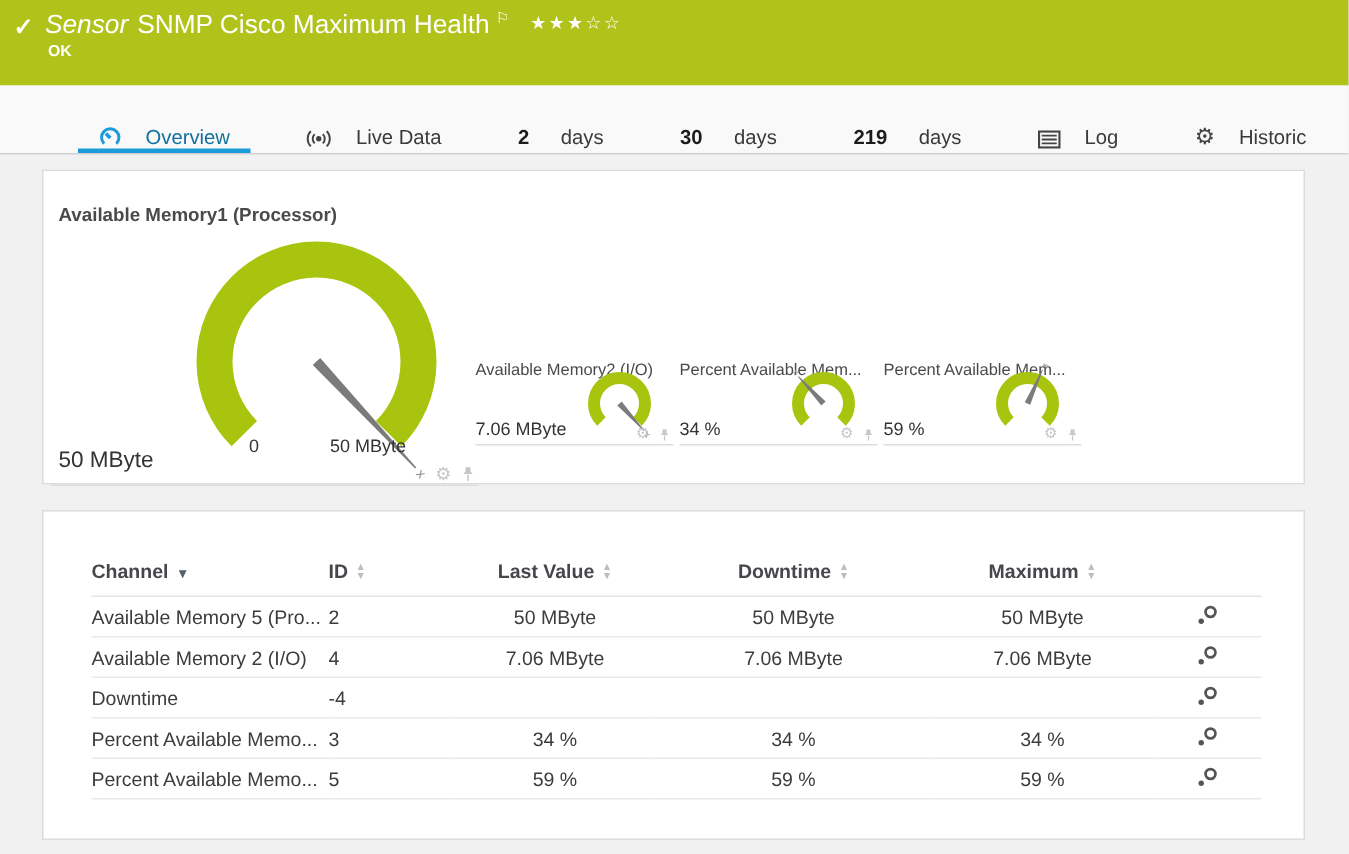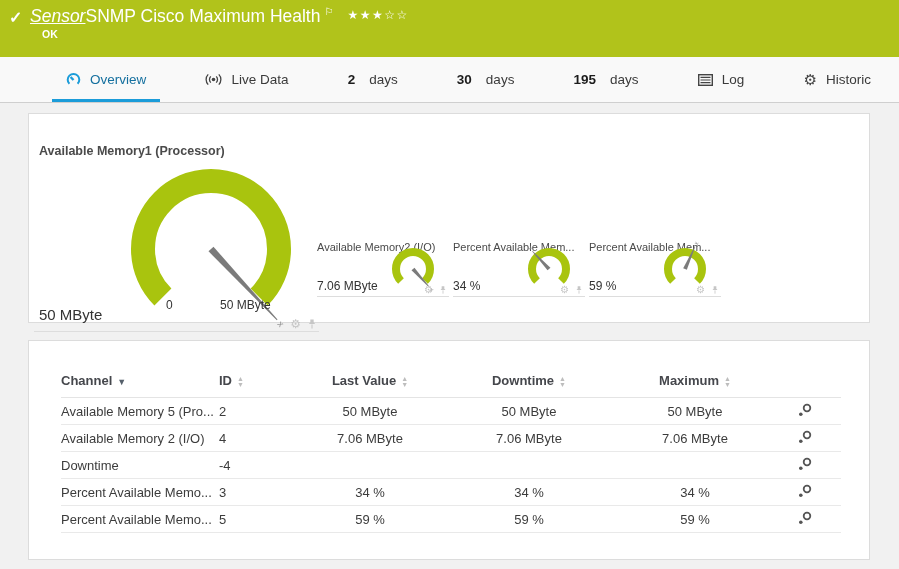--- a/index.html
+++ b/index.html
@@ -13,51 +13,51 @@
   }
   svg { overflow: visible; display: block; }
 
   
   .topbar {
     position: absolute; left:0; top:0; width:899px; height:57px;
     background: #b1c31b; color:#fff;
   }
   .topbar .check { position:absolute; left:9px; top:8px; font-size:16px; font-weight:bold; }
   .topbar .titleline { position:absolute; left:30px; top:6px; font-size:17.5px; white-space:nowrap; }
-  .topbar .typ { font-style: italic; margin-right:0;text-decoration:underline; }
+  .topbar .typ { font-style: italic; margin-right:6px; }
   .topbar .flag { font-size:10px; vertical-align: super; margin-left:4px; }
   .topbar .stars { font-size:12px; letter-spacing:1.5px; margin-left:14px; vertical-align:3px; }
-  .topbar .status { position:absolute; left:42px; top:28px; font-size:10.5px; font-weight:bold; }
+  .topbar .status { position:absolute; left:32px; top:28px; font-size:10.5px; font-weight:bold; }
 
   
   .tabbar {
     position:absolute; left:0; top:57px; width:899px; height:46px;
     background:#f9f9f9; border-bottom:1px solid #cfcfcf;
     display:flex; justify-content:space-between; align-items:stretch;
     padding:0 14px 0 52px;
   }
   .tab {
-    display:flex; align-items:center; gap:9px;
+    display:flex; align-items:flex-end; gap:16px;
     padding:3px 14px 0 14px; cursor:pointer;
     font-size:13.5px; color:#3a3a3a;
     border-bottom:3px solid transparent; white-space:nowrap;
   }
   .tab .num { font-weight:bold; color:#1c1c1c; margin-right:5px; }
   .tab.active { color:#15709f; border-bottom-color:#1b9cd9; }
   .tab.active svg { stroke:#1b9cd9; }
 
   
   .panel {
     position:absolute; background:#fff; border:1px solid #dcdcdc;
   }
   .panel-gauges { left:28px; top:113px; width:842px; height:210px; }
   .panel-table  { left:28px; top:340px; width:842px; height:220px; }
 
   
-  .bigcard { position:absolute; left:5px; top:24px; width:285px; height:194px; border-bottom:1px solid #ddd; }
+  .bigcard { position:absolute; left:5px; top:16px; width:285px; height:194px; border-bottom:1px solid #ddd; }
   .bigcard .gtitle { position:absolute; left:5px; top:6px; font-size:12.5px; color:#4a4a4a; font-weight:bold; white-space:nowrap; }
   .bigcard .gsvg { position:absolute; left:82px; top:16px; }
   .scale0   { position:absolute; left:132px; top:160px; font-size:12px; color:#333; }
   .scalemax { position:absolute; left:186px; top:160px; font-size:12px; color:#333; }
   .bigval   { position:absolute; left:5px; top:168px; font-size:15px; color:#333; }
   .gfoot { position:absolute; right:2px; bottom:1px; display:flex; gap:6px; align-items:center; color:#c6c6c6; }
   .gfoot .gear { font-size:12px; line-height:1; cursor:pointer; }
 
   
   .smallcard { position:absolute; top:125px; width:132px; height:58px; border-bottom:1px solid #ddd; }
@@ -114,21 +114,21 @@
   </div>
   <div class="tab">
     <span class="num">2</span>
     <span>days</span>
   </div>
   <div class="tab">
     <span class="num">30</span>
     <span>days</span>
   </div>
   <div class="tab">
-    <span class="num">195</span>
+    <span class="num">219</span>
     <span>days</span>
   </div>
   <div class="tab">
     <svg width="15" height="12" viewBox="0 0 15 12">
       <rect x="0.7" y="0.7" width="13.6" height="10.6" fill="none" stroke="#444" stroke-width="1.4"></rect>
       <path d="M2.5 3.4 H12.5 M2.5 6 H12.5 M2.5 8.6 H12.5" stroke="#444" stroke-width="1.2"></path>
     </svg>
     <span>Log</span>
   </div>
   <div class="tab">

